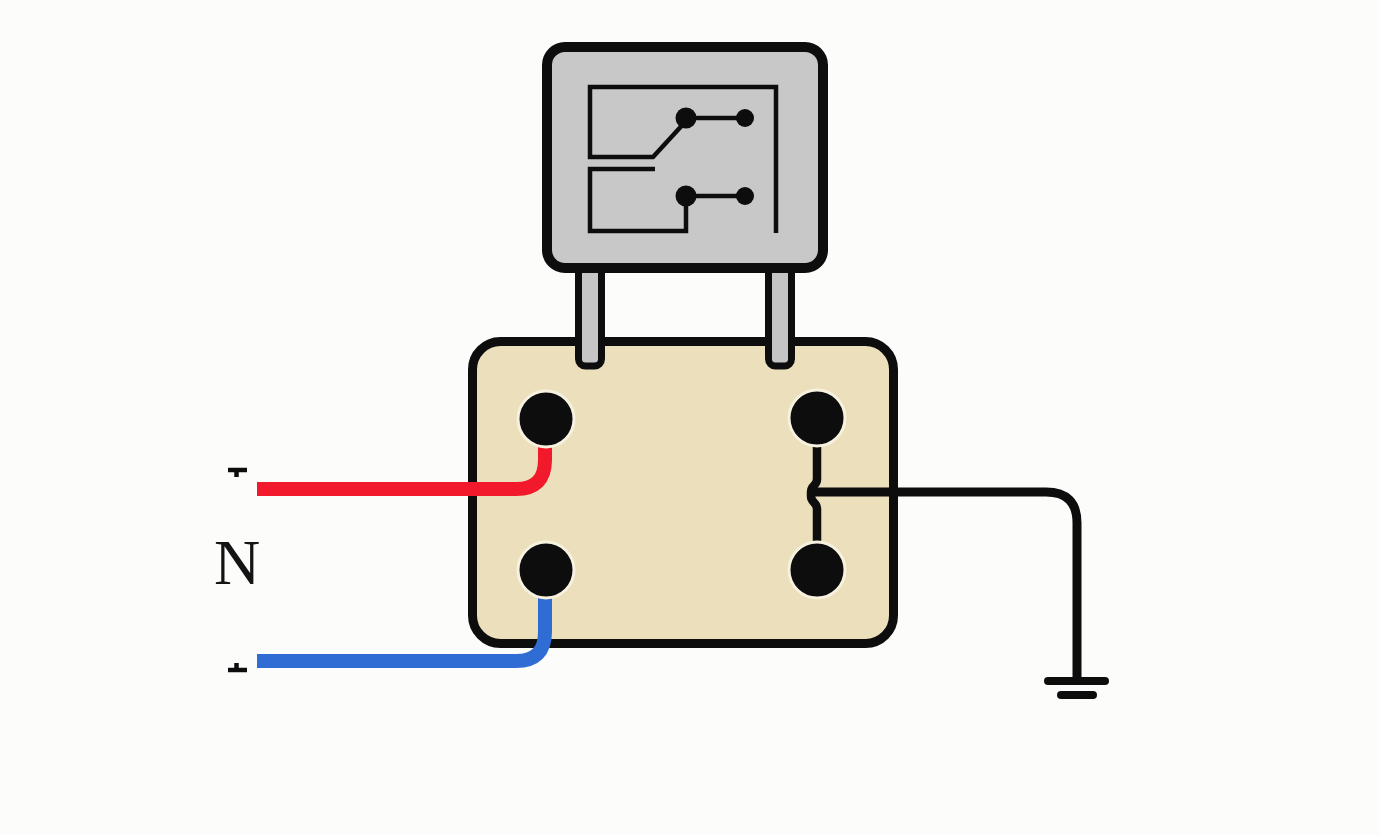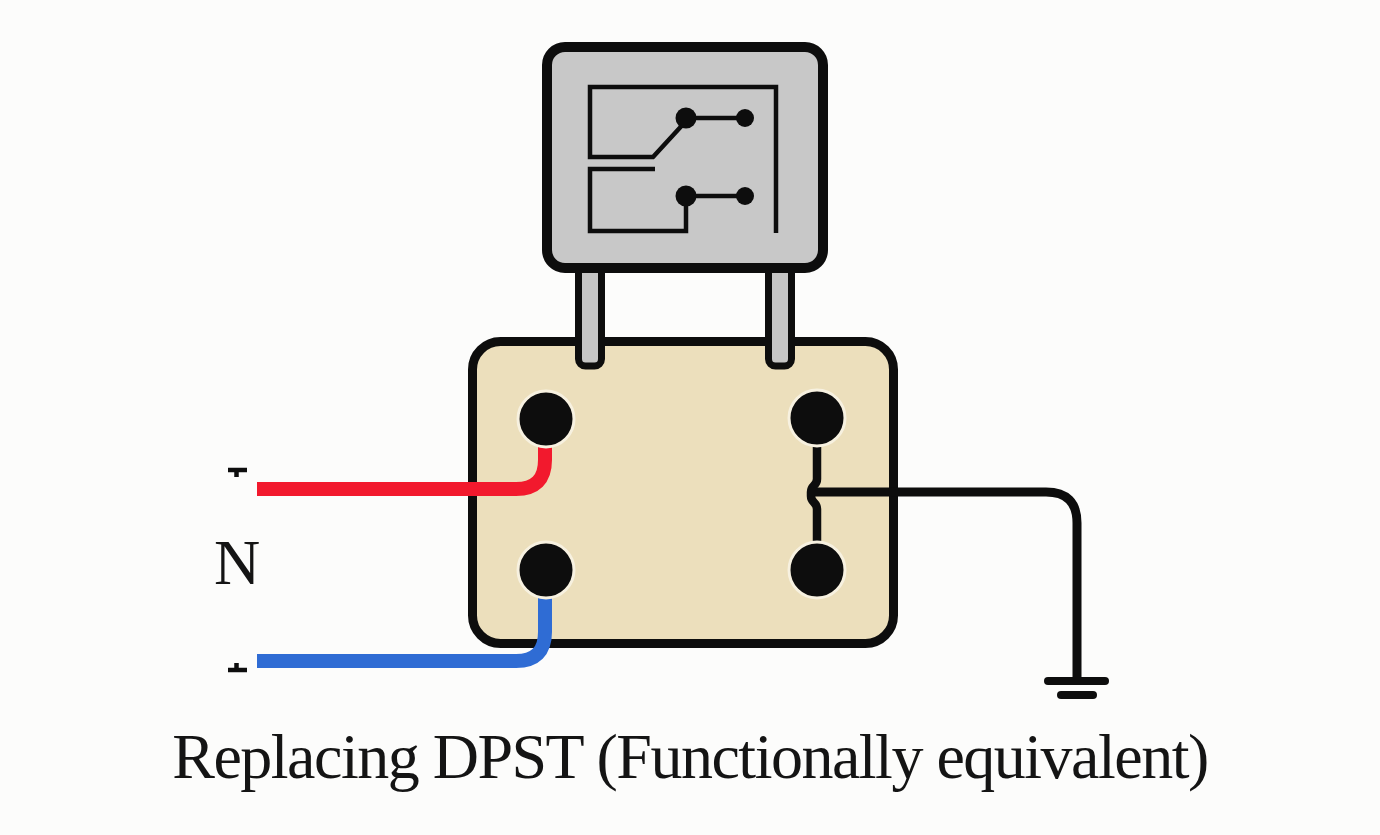--- a/index.html
+++ b/index.html
@@ -97,15 +97,14 @@
       <line class="tick" x1="236.5" y1="470" x2="236.5" y2="477"></line>
     </g>
     <g>
       <line class="tick" x1="228" y1="670" x2="247" y2="670"></line>
       <line class="tick" x1="236.5" y1="663" x2="236.5" y2="670"></line>
     </g>
   </svg>
 
   <div class="n-label">N</div>
 
-  <div class="caption">Replacing DPST (Functionally equivalent)</div>
 
 </div>
 
 </body></html>

